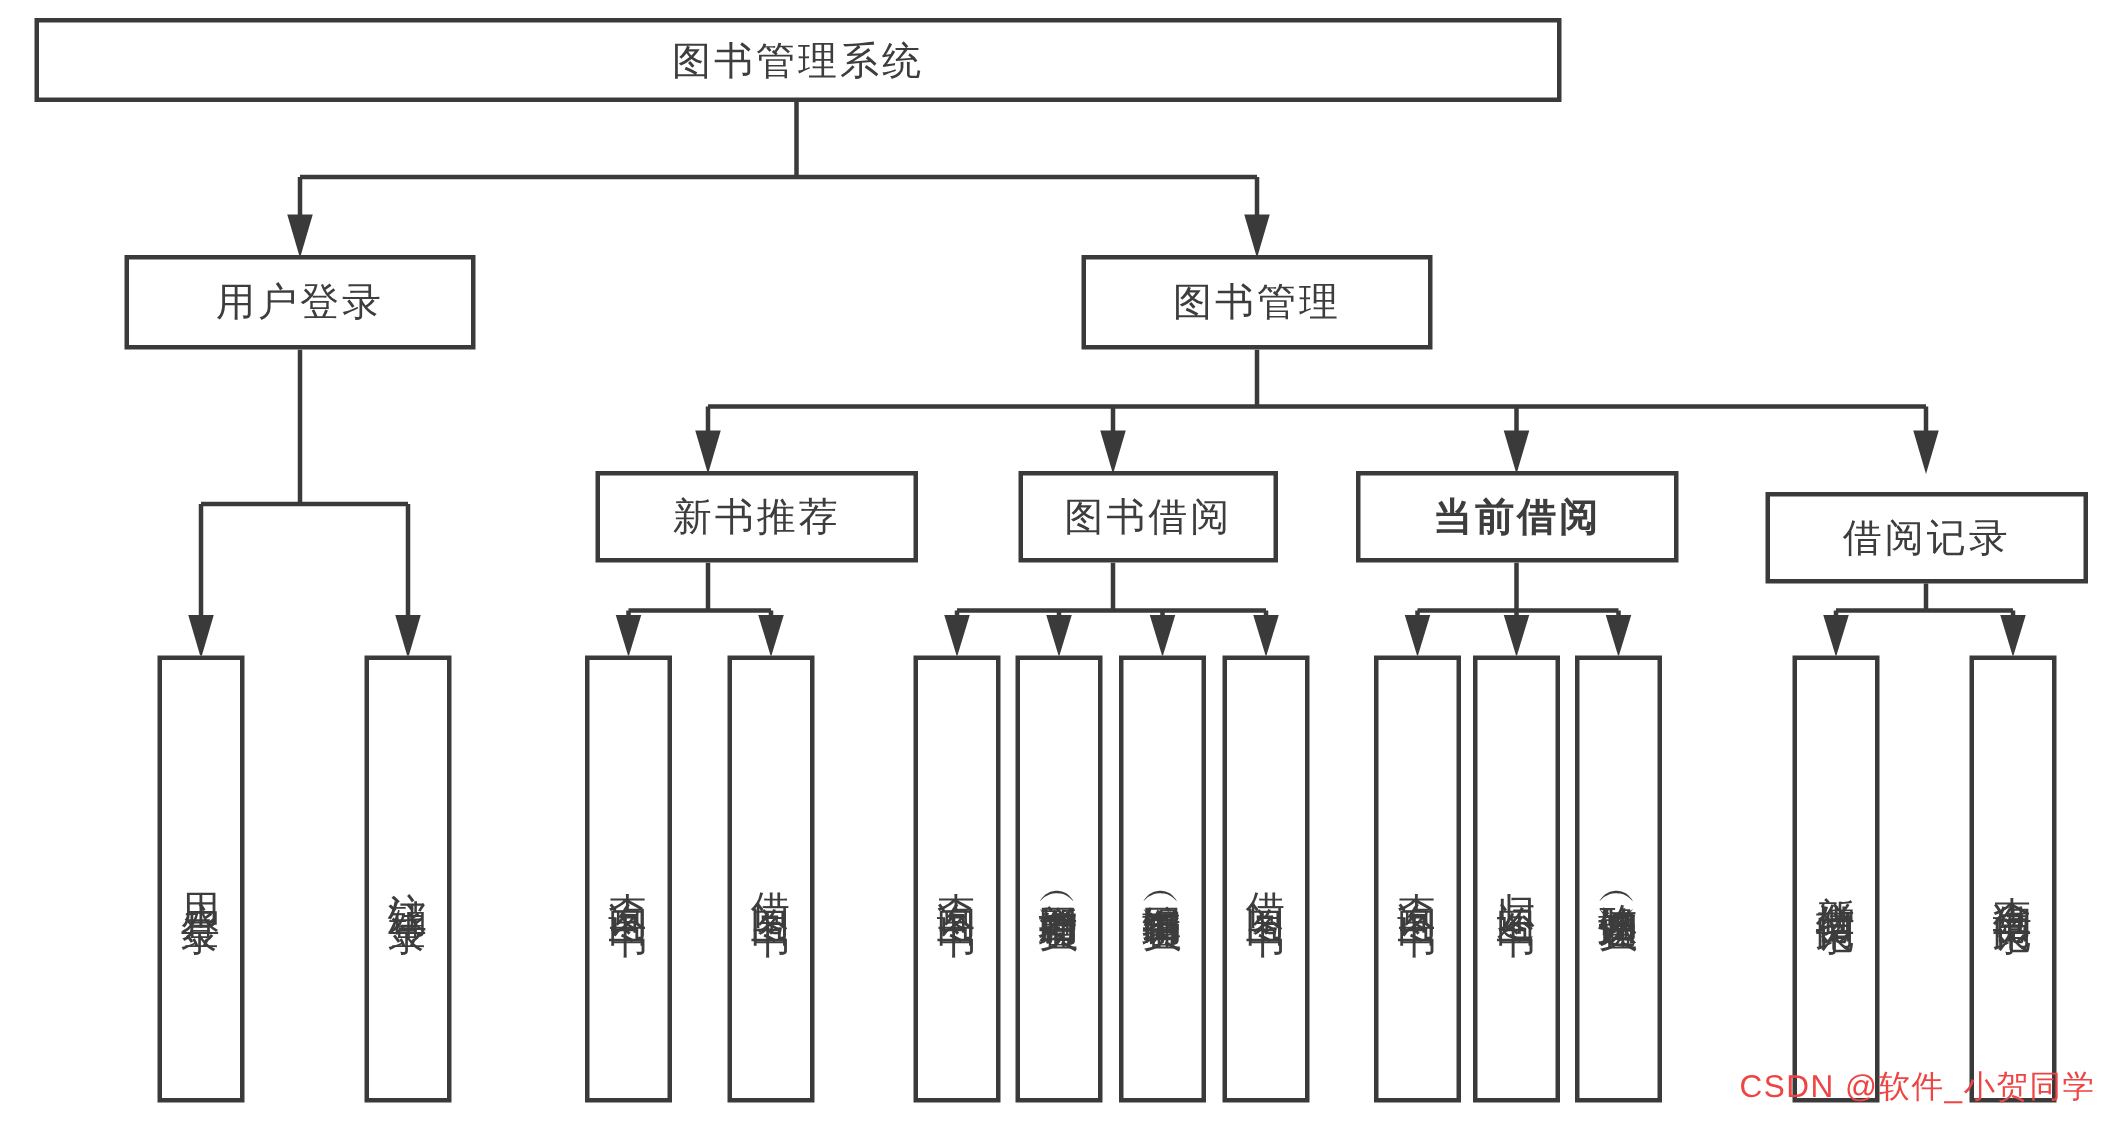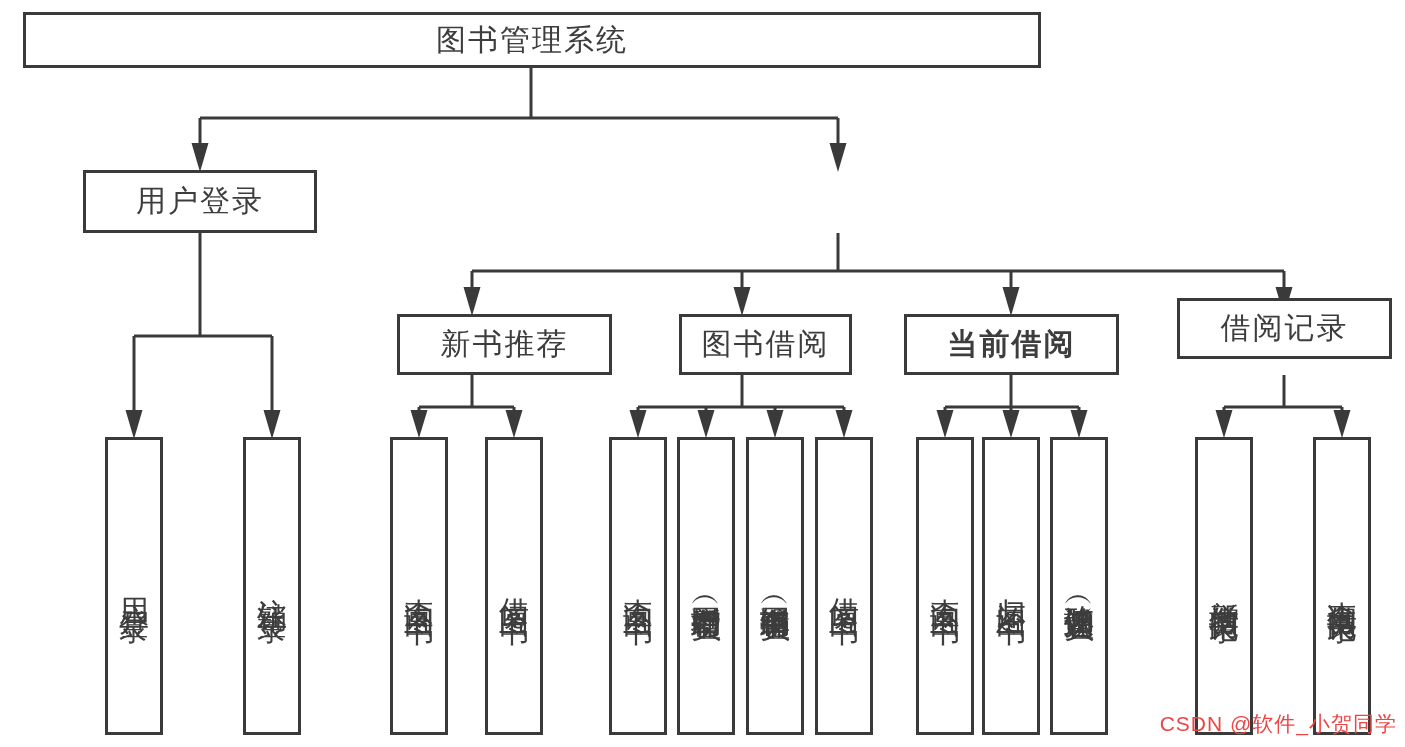--- a/index.html
+++ b/index.html
@@ -28,21 +28,21 @@
   }
   .node {
     position: absolute;
     box-sizing: border-box;
     border: 3px solid #3a3a3a;
     background: #ffffff;
     display: flex;
     align-items: center;
     justify-content: center;
     color: #3d3d3d;
-    font-size: 30px;
+    font-size: 26px;
     letter-spacing: 2px;
     z-index: 2;
     white-space: nowrap;
   }
   .hnode { height: 63px; }
   .vnode {
     top: 437px;
     width: 58px;
     height: 298px;
   }
@@ -120,31 +120,34 @@
     </g>
   </svg>
 
   <div class="node hnode" style="left:23px; top:12px; width:1018px; height:56px;">
     <span>图书管理系统</span>
   </div>
 
   <div class="node hnode" style="left:83px; top:170px; width:234px;">
     <span>用户登录</span>
   </div>
+  <div class="node hnode" style="left:721px; top:170px; width:234px;">
+    <span>图书管理</span>
+  </div>
 
   <div class="node hnode" style="left:365px; top:314px; width:215px; height:61px;margin-left:32px;">
     <span>新书推荐</span>
   </div>
   <div class="node hnode" style="left:635px; top:314px; width:173px; height:61px;margin-left:44px;">
     <span>图书借阅</span>
   </div>
   <div class="node hnode" style="left:904px; top:314px; width:215px; height:61px;font-weight:bold;">
     <span>当前借阅</span>
   </div>
-  <div class="node hnode" style="left:1177px; top:298px; width:215px; height:61px;">
+  <div class="node hnode" style="left:1177px; top:328px; width:215px; height:61px;">
     <span>借阅记录</span>
   </div>
 
   <div class="node vnode" style="left:105px;">
     <span>用户登录</span>
   </div>
   <div class="node vnode" style="left:243px;">
     <span>注销登录</span>
   </div>
 

